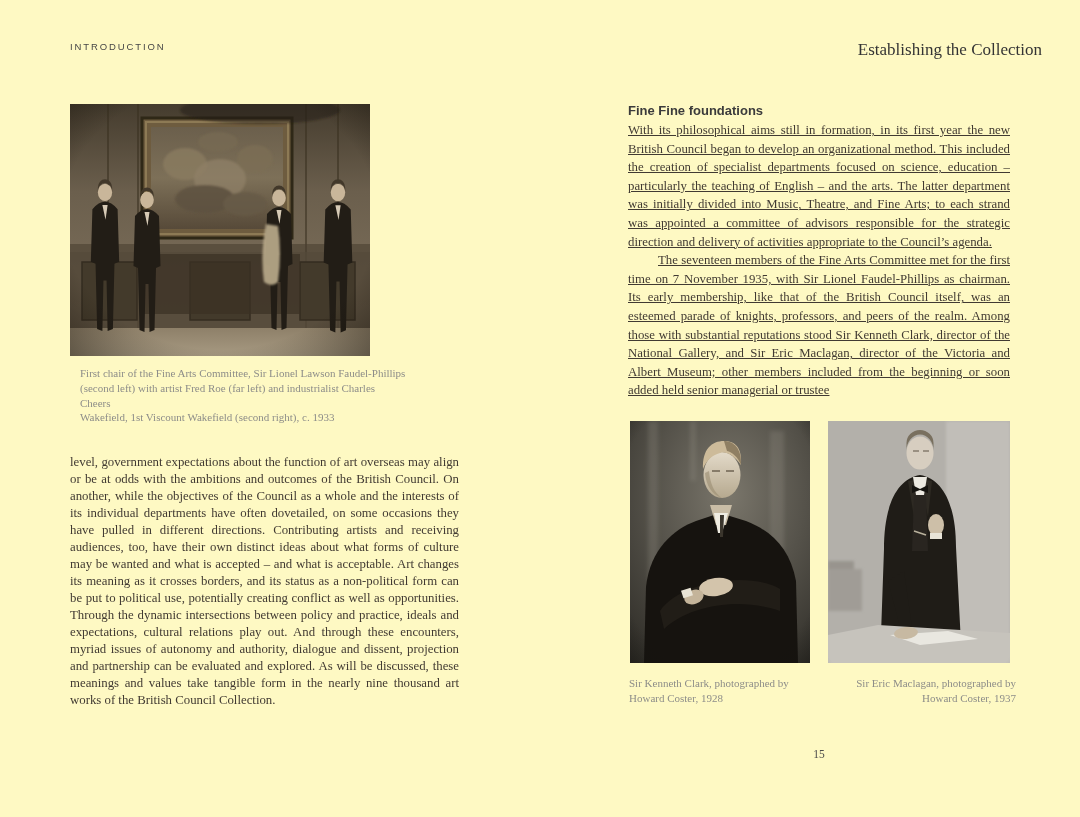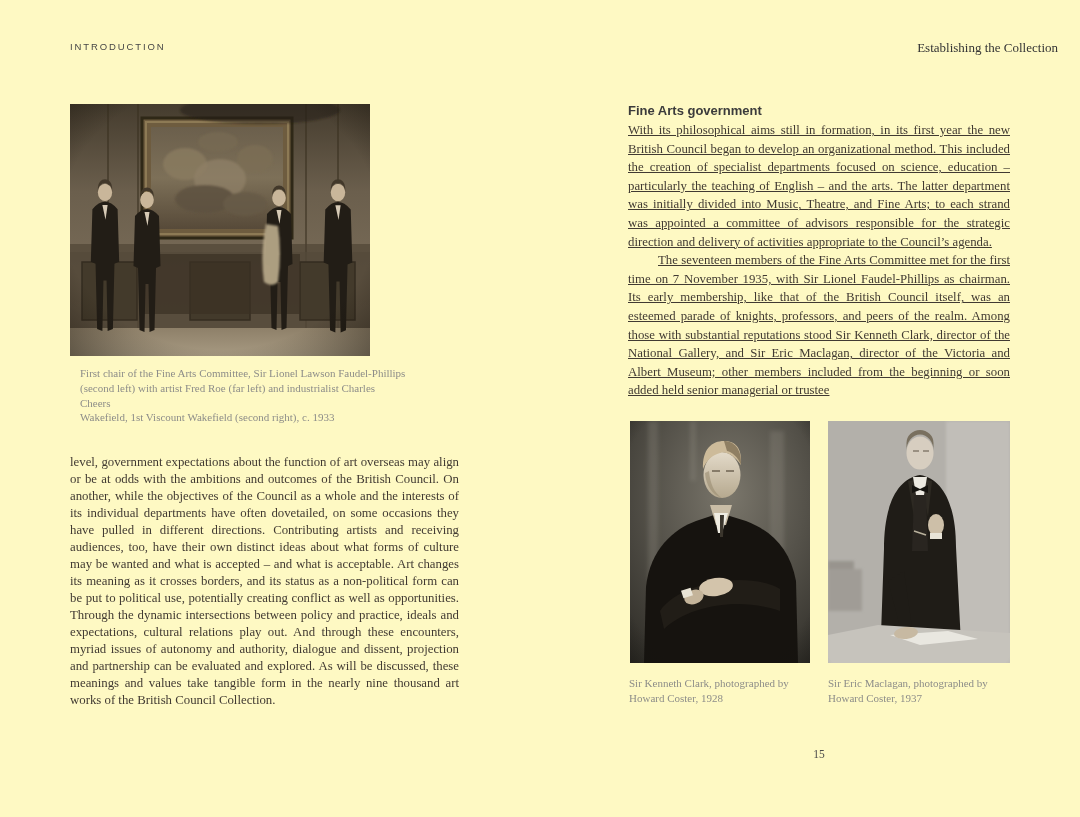--- a/index.html
+++ b/index.html
@@ -15,40 +15,40 @@
   .abs { position: absolute; }
 
   
   .rh-left {
     left: 70px; top: 41px;
     font-family: "Liberation Sans", sans-serif;
     font-size: 9.5px; letter-spacing: 1.9px;
     color: #464646;
   }
   .rh-right {
-    right: 22px; top: 40px;
-    font-size: 13px; color: #343434;
+    right: 38px; top: 40px;
+    font-size: 17px; color: #343434;
   }
 
   
   figure { margin: 0; padding: 0; }
   .photo-group { left: 70px; top: 104px; width: 300px; height: 252px; }
   .portrait-1  { left: 630px; top: 421px; width: 180px; height: 242px; }
   .portrait-2  { left: 828px; top: 421px; width: 182px; height: 242px; }
   figure svg { display: block; }
 
   
   .cap {
     font-size: 11px; line-height: 14.8px;
     color: #8d8d89;
     white-space: pre-line;
   }
   .cap-left { left: 80px; top: 366px; width: 328px; }
   .cap-p1   { left: 629px; top: 676px; width: 188px; }
-  .cap-p2   { left: 828px; top: 676px; width: 188px; }
+  .cap-p2   { left: 828px; top: 676px; width: 188px; text-align: right; }
 
   
   .body-text {
     font-size: 12.8px;
     color: #413a32;
     text-align: justify;
   }
   .body-left  { left: 70px;  top: 441px; width: 389px; line-height: 17px; }
   .body-right { left: 628px; top: 121px; width: 382px; line-height: 18.6px; text-decoration: underline; }
   .body-right p { margin: 0; }
@@ -152,21 +152,21 @@
 
   <figcaption class="abs cap cap-left">First chair of the Fine Arts Committee, Sir Lionel Lawson Faudel-Phillips
 (second left) with artist Fred Roe (far left) and industrialist Charles Cheers
 Wakefield, 1st Viscount Wakefield (second right), c. 1933</figcaption>
 
   <p class="abs body-text body-left">level, government expectations about the function of art overseas may align or be at odds with the ambitions and outcomes of the British Council. On another, while the objectives of the Council as a whole and the interests of its individual departments have often dovetailed, on some occasions they have pulled in different directions. Contributing artists and receiving audiences, too, have their own distinct ideas about what forms of culture may be wanted and what is accepted – and what is acceptable. Art changes its meaning as it crosses borders, and its status as a non-political form can be put to political use, potentially creating conflict as well as opportunities. Through the dynamic intersections between policy and practice, ideals and expectations, cultural relations play out. And through these encounters, myriad issues of autonomy and authority, dialogue and dissent, projection and partnership can be evaluated and explored. As will be discussed, these meanings and values take tangible form in the nearly nine thousand art works of the British Council Collection.</p>
 
 
   <span class="abs rh-right">Establishing the Collection</span>
 
-  <h2 class="abs sec-head">Fine Arts government</h2>
+  <h2 class="abs sec-head">Fine Fine foundations</h2>
 
   <div class="abs body-text body-right">
     <p>With its philosophical aims still in formation, in its first year the new British Council began to develop an organizational method. This included the creation of specialist departments focused on science, education – particularly the teaching of English – and the arts. The latter department was initially divided into Music, Theatre, and Fine Arts; to each strand was appointed a committee of advisors responsible for the strategic direction and delivery of activities appropriate to the Council’s agenda.</p>
     <p class="indent">The seventeen members of the Fine Arts Committee met for the first time on 7 November 1935, with Sir Lionel Faudel-Phillips as chairman. Its early membership, like that of the British Council itself, was an esteemed parade of knights, professors, and peers of the realm. Among those with substantial reputations stood Sir Kenneth Clark, director of the National Gallery, and Sir Eric Maclagan, director of the Victoria and Albert Museum; other members included from the beginning or soon added held senior managerial or trustee</p>
   </div>
 
   <figure class="abs portrait-1">
     <svg width="180" height="242" viewBox="0 0 180 242">
       <defs>
         <radialGradient id="bgC" cx="0.55" cy="0.3" r="0.95">

